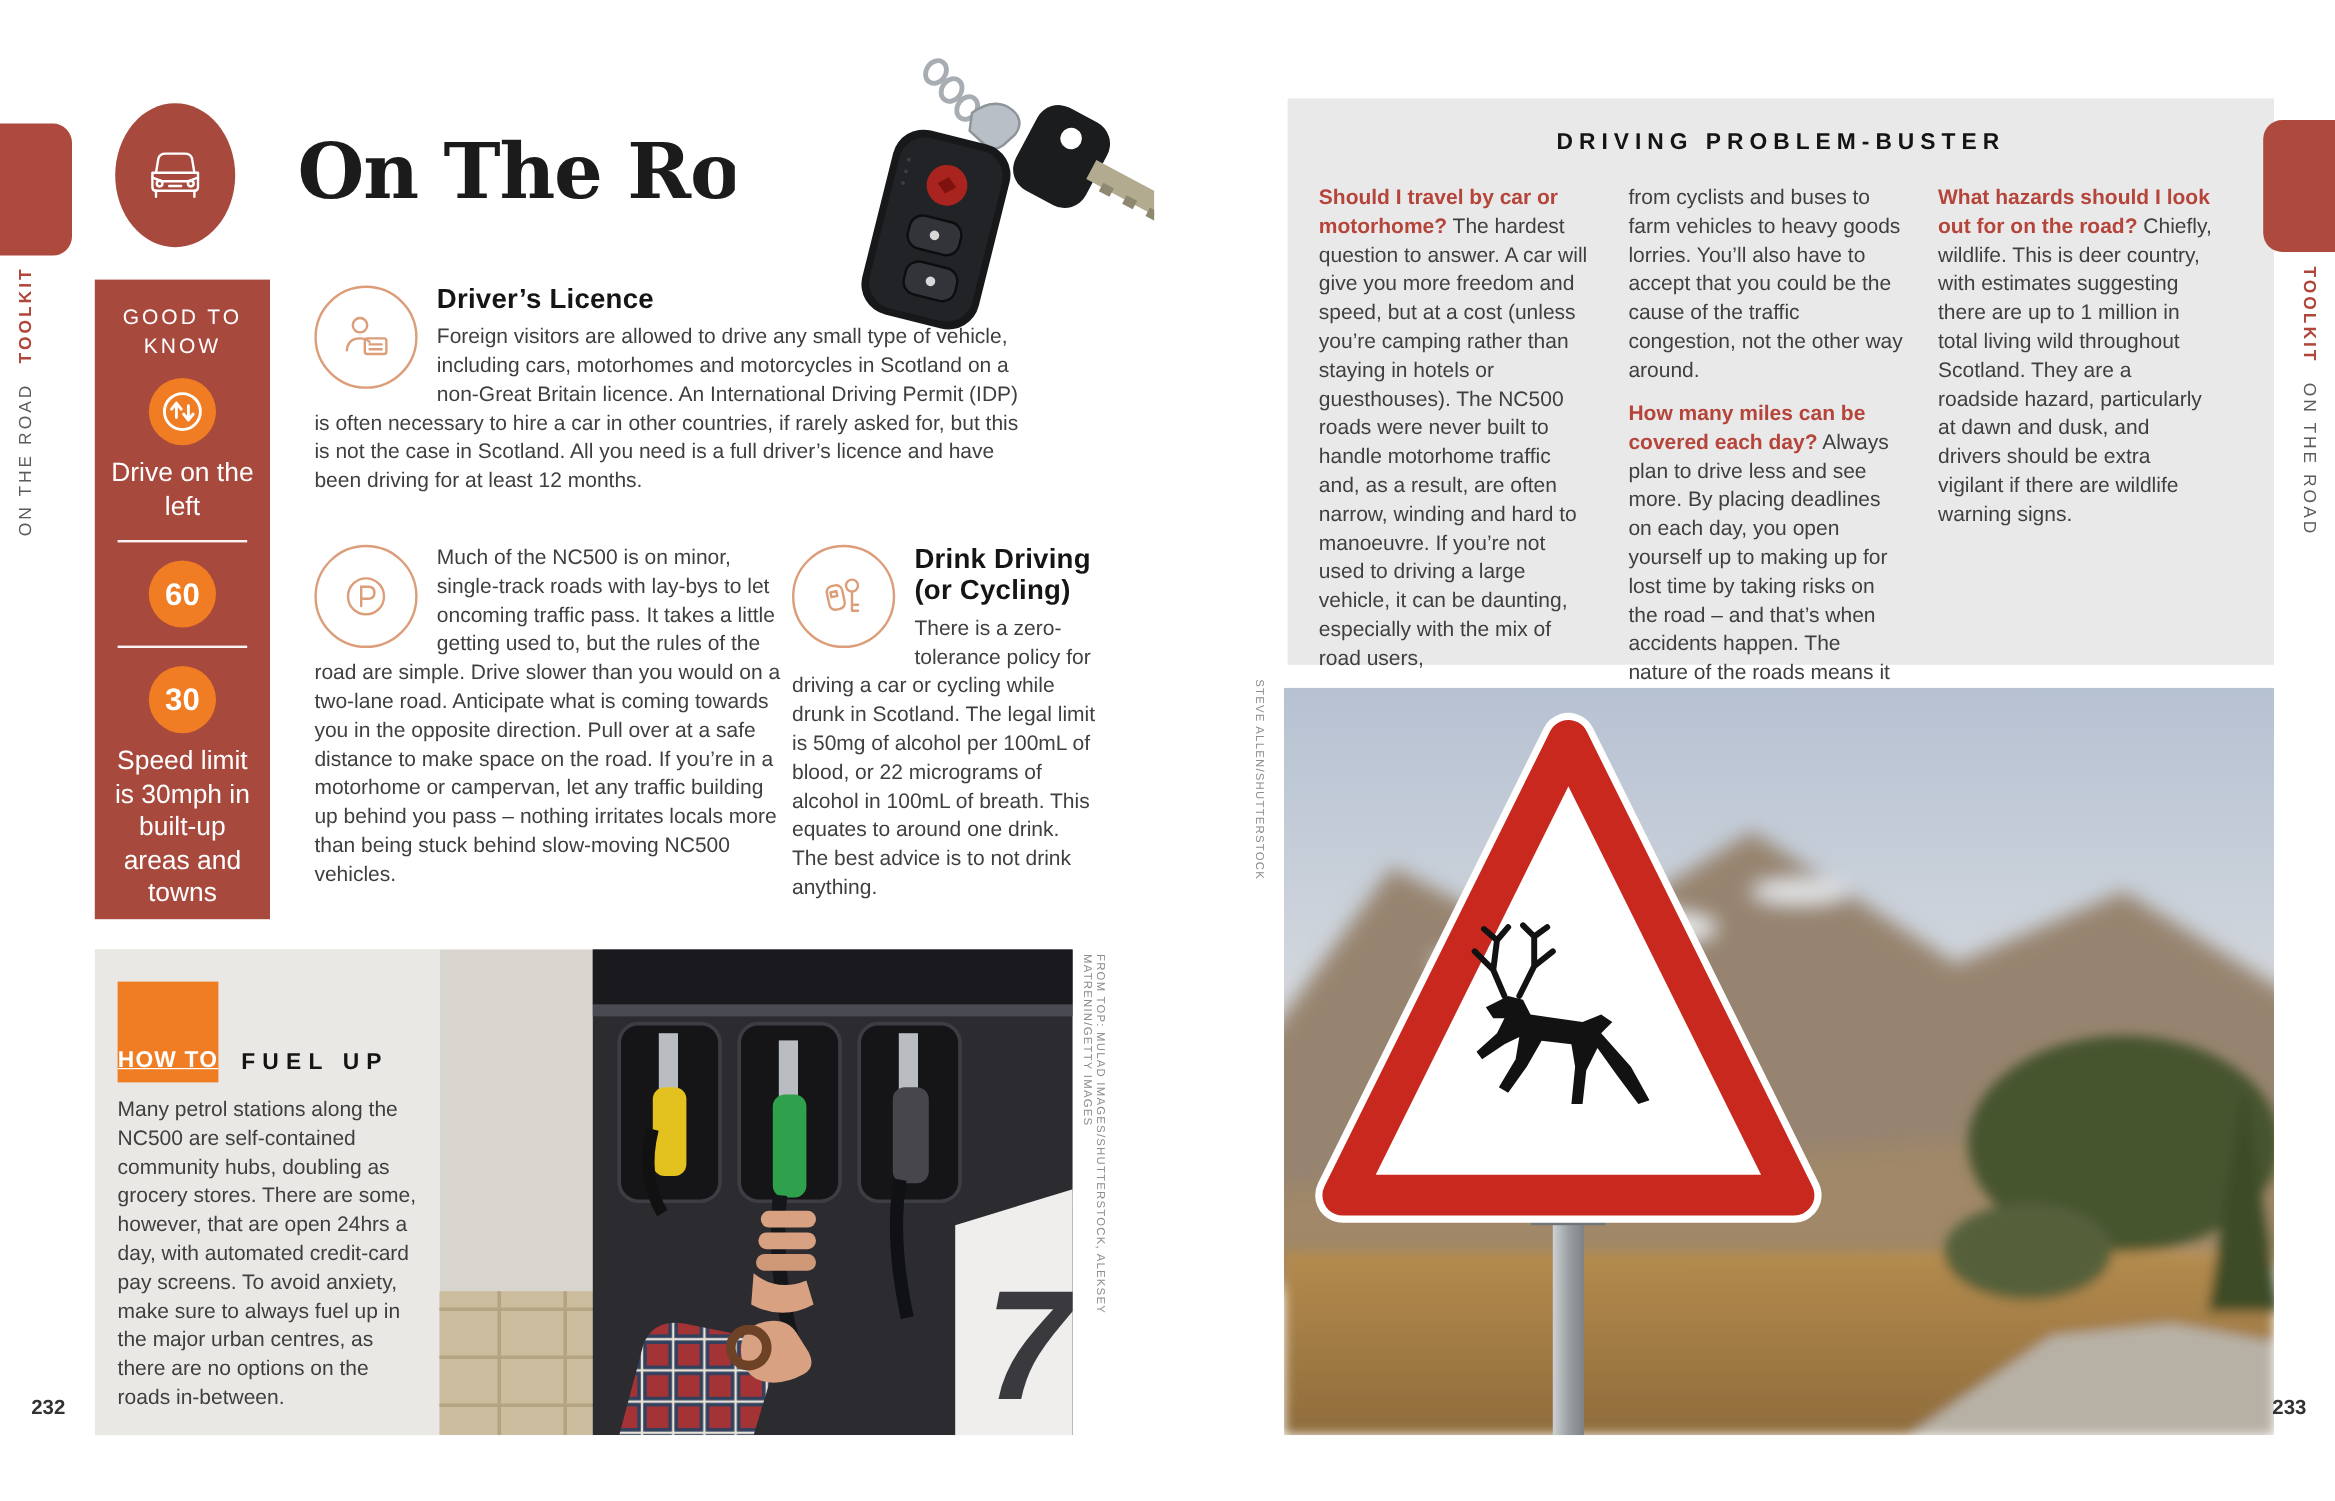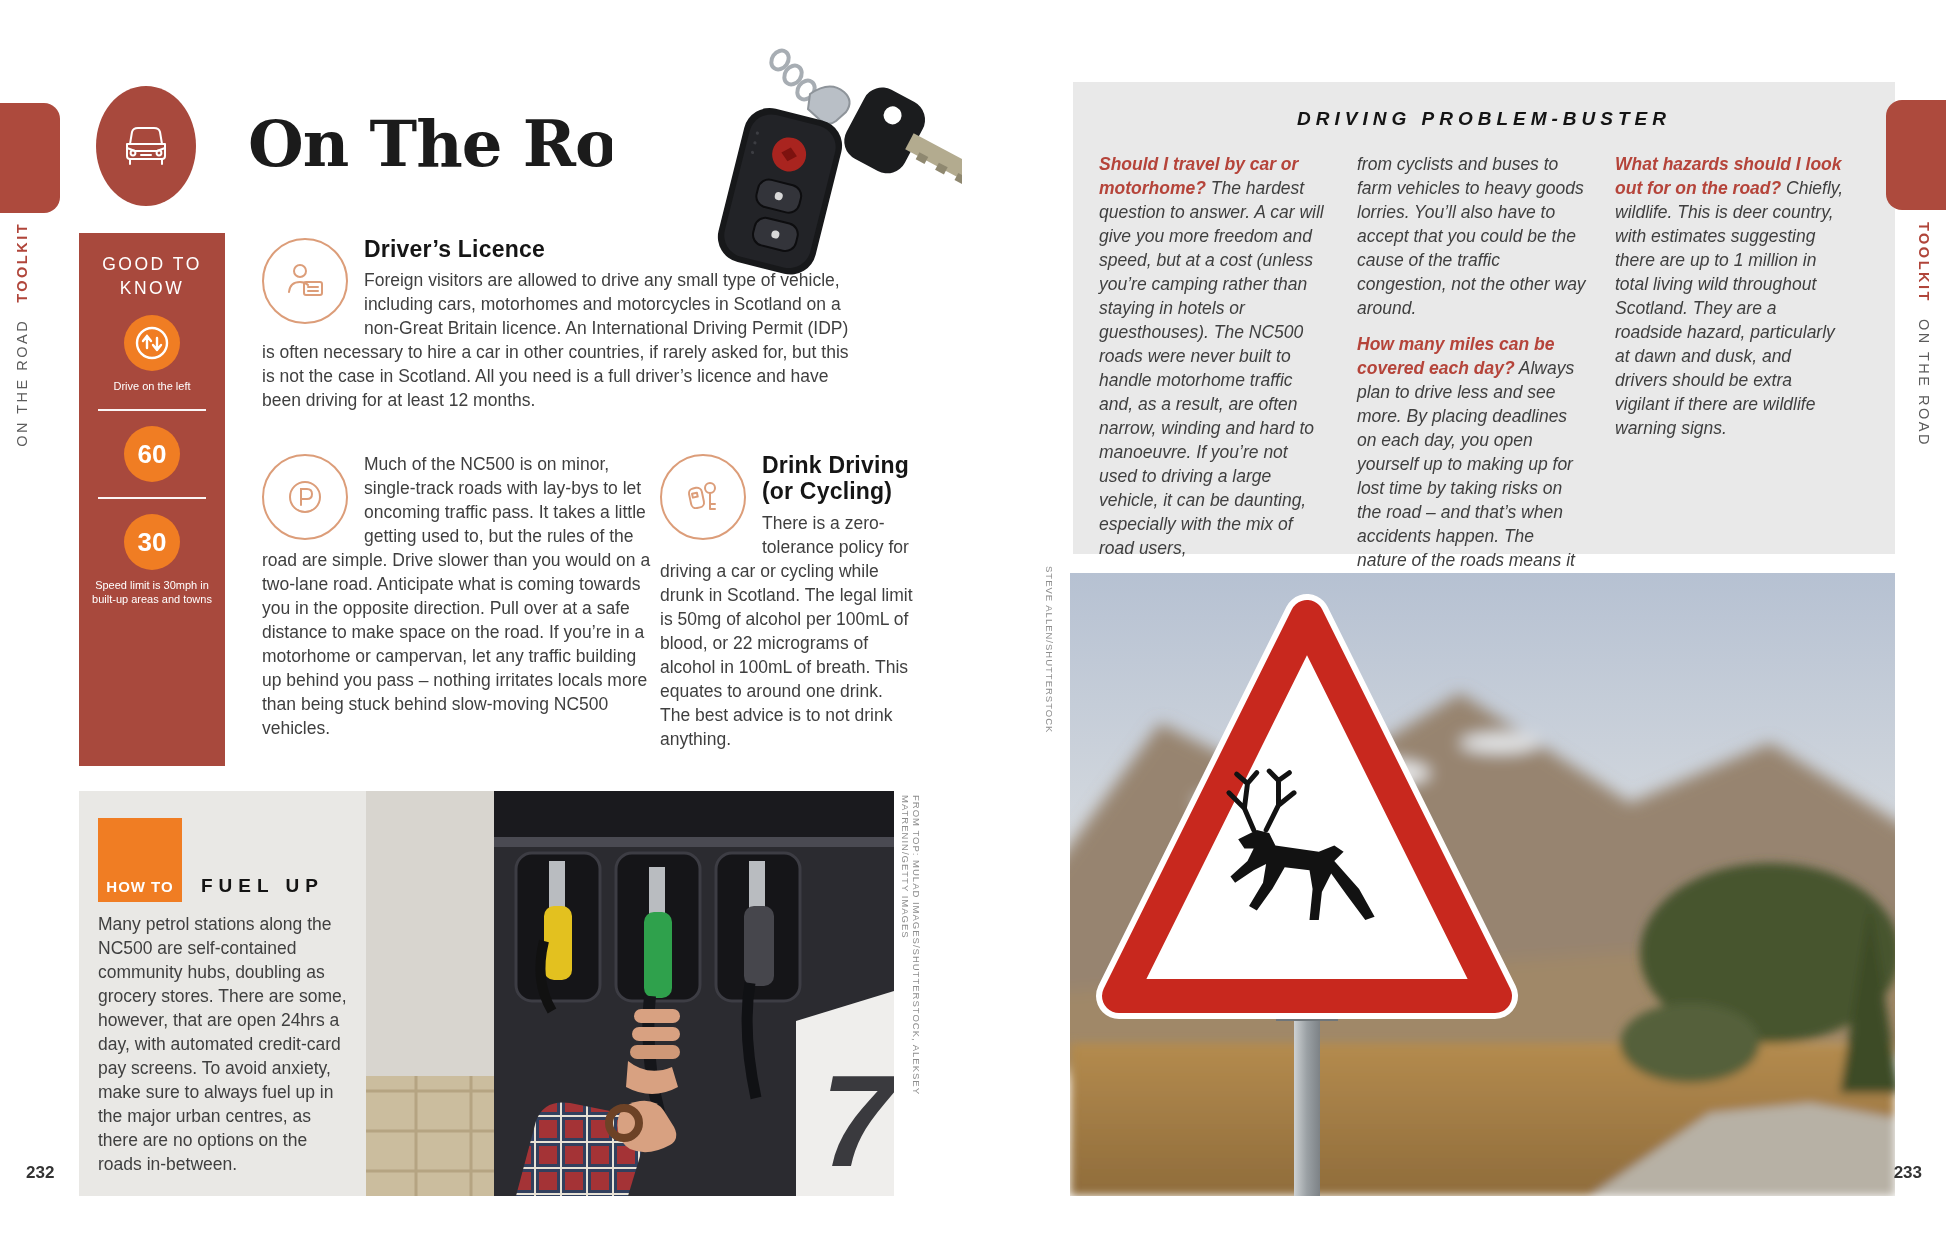--- a/index.html
+++ b/index.html
@@ -22,51 +22,51 @@
              background:#a8493d;display:flex;align-items:center;justify-content:center;}
   .page-title{left:248px;top:106px;font-family:"DejaVu Serif","Liberation Serif",serif;
               font-weight:700;font-size:64px;color:#1b1b1b;letter-spacing:-1px;}
 
   
   .gtk{left:79px;top:233px;width:146px;height:533px;background:#a8493d;color:#fff;
        box-sizing:border-box;padding:20px 10px;text-align:center;}
   .gtk h3{margin:0;font-size:17.5px;letter-spacing:2.5px;line-height:1.35;font-weight:400;}
   .badge{width:56px;height:56px;border-radius:50%;background:#f07d23;margin:15px auto 9px auto;
          display:flex;align-items:center;justify-content:center;color:#fff;font-weight:700;font-size:26px;}
-  .gtk .cap{font-size:11px;line-height:1.25;}
+  .gtk .cap{font-size:22px;line-height:1.25;}
   .gtk .div{width:108px;height:2px;background:#fff;margin:15px auto 0 auto;opacity:.95;}
 
   
   .sec-block{line-height:24px;font-size:17.5px;}
   .sec-block .icon-circle{float:left;width:82px;height:82px;border:2px solid #dc9d79;border-radius:50%;
         margin:2px 16px 6px 0;display:flex;align-items:center;justify-content:center;}
   .sec-block h2{margin:0 0 6px 0;font-size:23px;color:#151515;letter-spacing:.2px;
         font-weight:700;line-height:1.15;}
   .sec-block p{margin:0;}
   .sec-licence{left:262px;top:236px;width:600px;}
   .sec-layby{left:262px;top:452px;width:392px;}
   .sec-drink{left:660px;top:452px;width:253px;}
 
   
   .fuel-box{left:79px;top:791px;width:287px;height:405px;background:#e9e8e5;}
   .howto-sq{position:absolute;left:19px;top:27px;width:84px;height:84px;background:#f07d23;
             display:flex;align-items:flex-end;justify-content:center;}
-  .howto-sq span{color:#fff;font-weight:700;font-size:15px;letter-spacing:1px;padding-bottom:7px;}
+  .howto-sq span{color:#fff;font-weight:700;font-size:19px;letter-spacing:1px;padding-bottom:7px;text-decoration:underline;}
   .fuel-head{position:absolute;left:122px;top:84px;font-weight:700;font-size:19px;
              letter-spacing:6px;color:#141414;}
   .fuel-body{position:absolute;left:19px;top:121px;width:252px;font-size:17.5px;line-height:24px;}
   .photo{overflow:hidden;}
 
   
   .credit{writing-mode:vertical-rl;font-size:9.5px;letter-spacing:1px;color:#8c8c8c;}
   .pagenum{font-size:17px;font-weight:700;color:#333;}
 
   
   .pb-box{left:1073px;top:82px;width:822px;height:472px;background:#e9e9e9;box-sizing:border-box;
-          padding:26px 26px 0 26px;font-style:italic;}
+          padding:26px 26px 0 26px;}
   .pb-box h2{margin:0;text-align:center;font-size:19px;letter-spacing:5px;color:#141414;font-weight:700;}
   .pb-cols{display:flex;gap:28px;margin-top:22px;}
   .pb-col{width:230px;font-size:17.5px;line-height:24px;}
   .pb-col .seg{margin:0;}
   .pb-col .seg + .seg{margin-top:12px;}
   .lead{font-weight:700;color:#b5443a;}
 </style>
 </head>
 <body>
 

